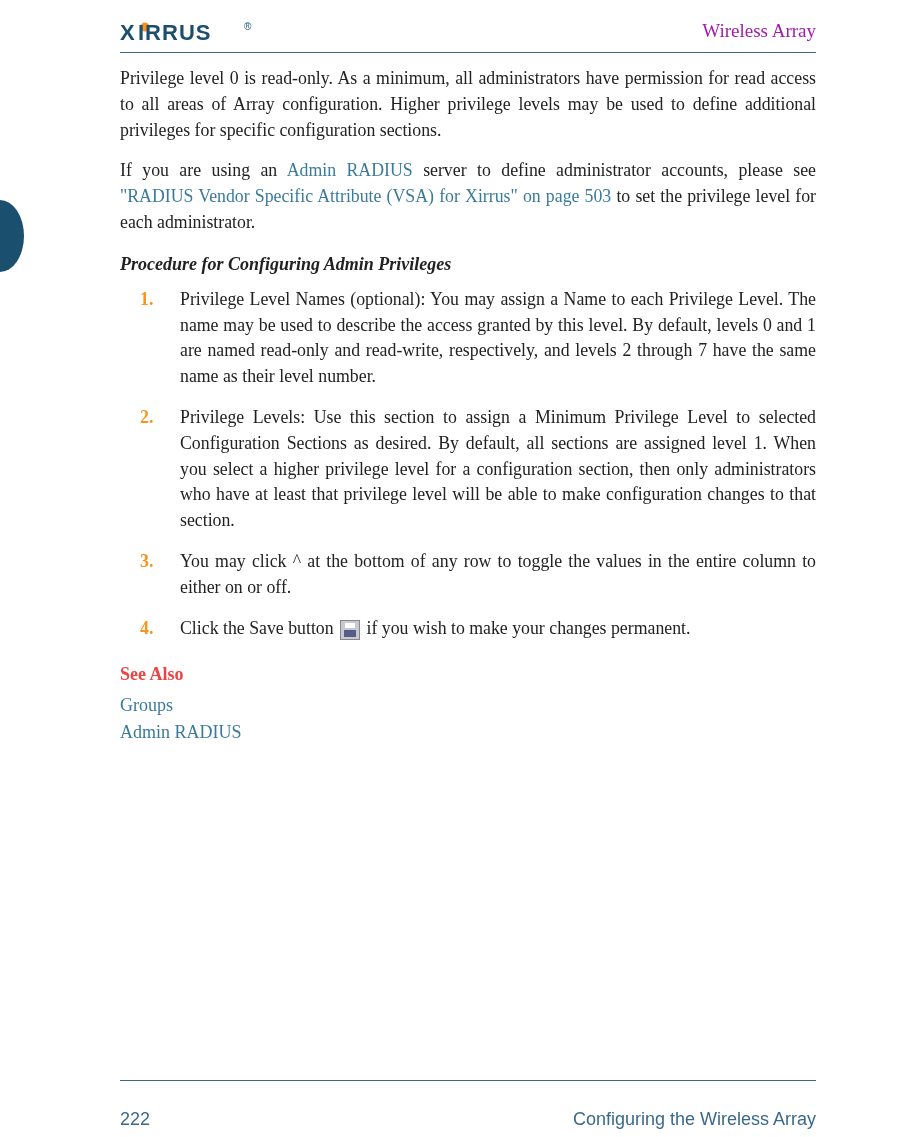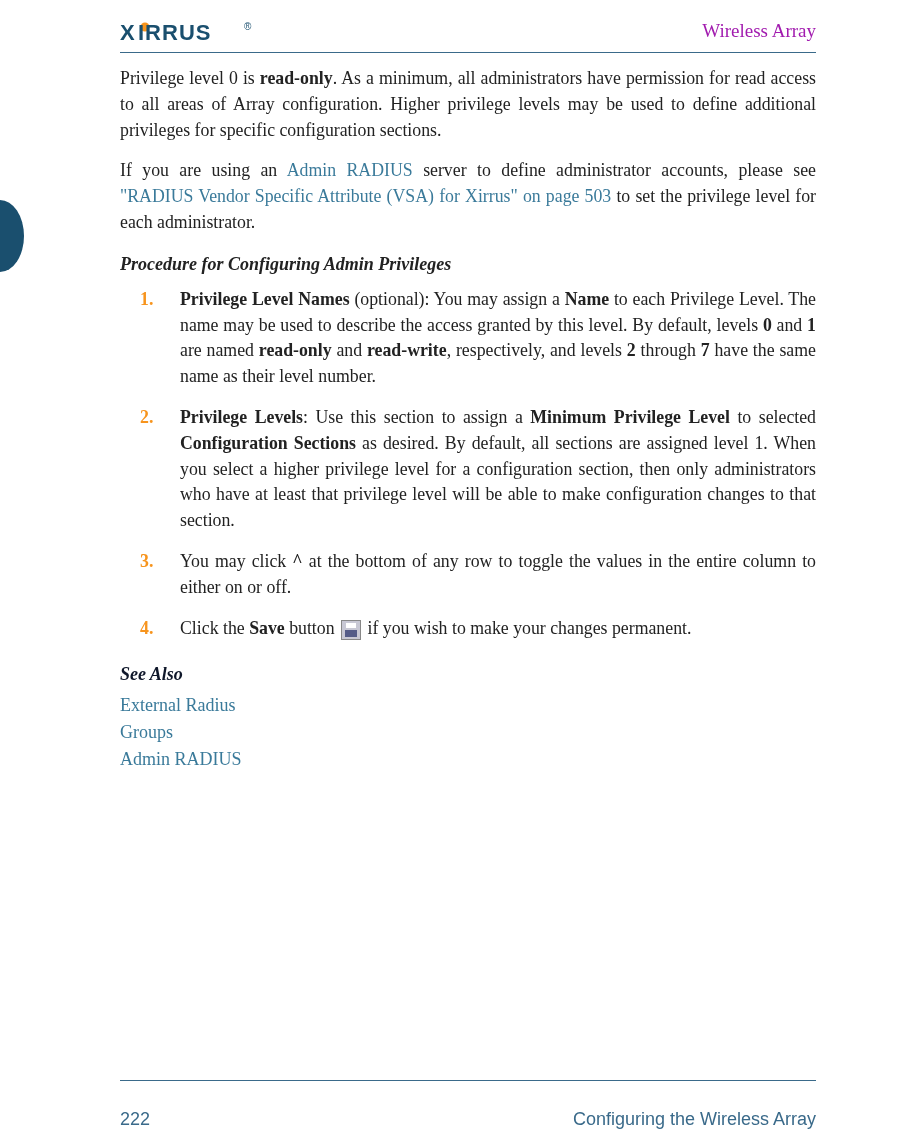--- a/index.html
+++ b/index.html
@@ -105,22 +105,21 @@
     top: 2px; left: 4px; right: 4px; height: 5px;
     background: #fff;
   }
   .save-icon::after {
     content: "";
     position: absolute;
     bottom: 2px; left: 3px; right: 3px; height: 7px;
     background: #555c88;
   }
   .see-also-h {
-    color: #0f172a;
-    font-style: italic;
+    color: #ef4444;
     font-weight: bold;
     font-size: 18px;
     margin: 20px 0 4px 0;
   }
   .see-also-list div {
     color: #3a7a9a;
     font-size: 18px;
     line-height: 1.5;
   }
   .footer-rule {
@@ -135,21 +134,21 @@
     position: absolute;
     bottom: 28px;
     left: 120px;
     right: 85px;
     color: #3a6a8a;
     font-size: 18px;
     font-family: Arial, Helvetica, sans-serif;
   }
   .footer .page-num { position: absolute; left: 0; }
   .footer .section { position: absolute; right: 0; }
-  b { font-weight: bold; }
+  b { font-weight: normal; }
 </style>
 </head>
 <body>
 
 <div class="page">
 
   <div class="header">
     <div class="logo">
       <svg width="140" height="26" viewBox="0 0 140 26">
         <text x="0" y="20" font-family="Arial Black, Arial, sans-serif" font-weight="900" font-size="22" fill="#1a4f6e" letter-spacing="1">X</text>
@@ -190,21 +189,20 @@
         <span>You may click </span><b>^</b><span> at the bottom of any row to toggle the values in the entire column to either on or off.</span>
       </li>
       <li>
         <span class="num">4.</span>
         <span>Click the </span><b>Save</b><span> button </span><span class="save-icon"></span><span> if you wish to make your changes permanent.</span>
       </li>
     </ol>
 
     <div class="see-also-h">See Also</div>
     <div class="see-also-list">
-      <div>External Radius</div>
       <div>Groups</div>
       <div>Admin RADIUS</div>
     </div>
 
   </div>
 
   <div class="footer-rule"></div>
   <div class="footer">
     <span class="page-num">222</span>
     <span class="section">Configuring the Wireless Array</span>

